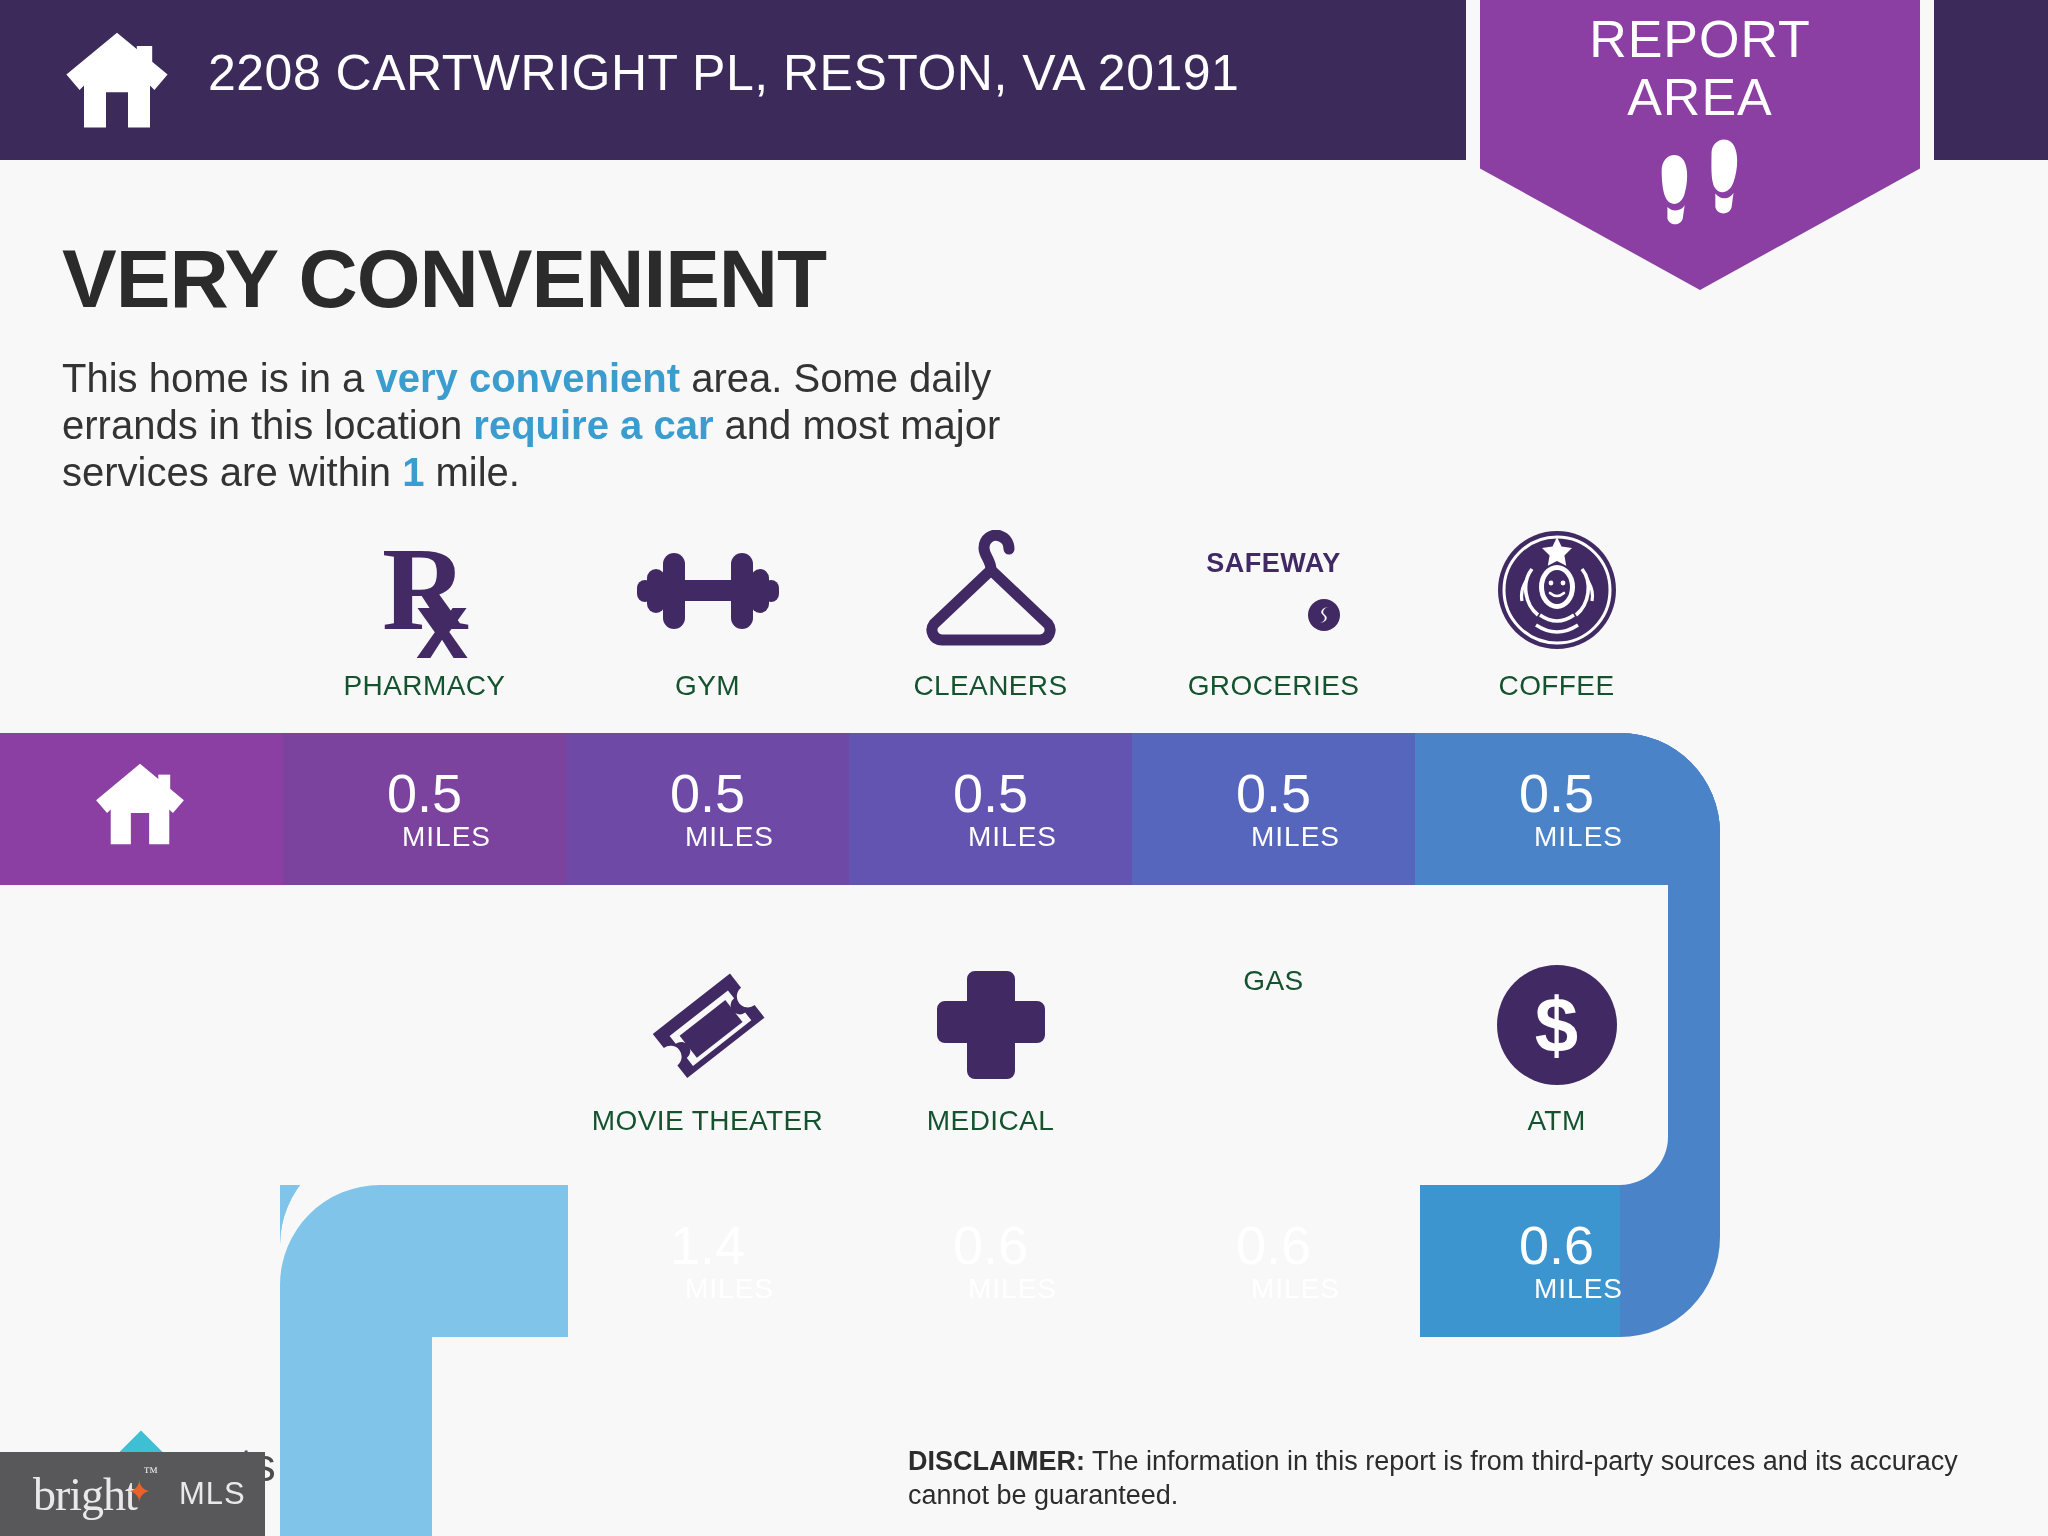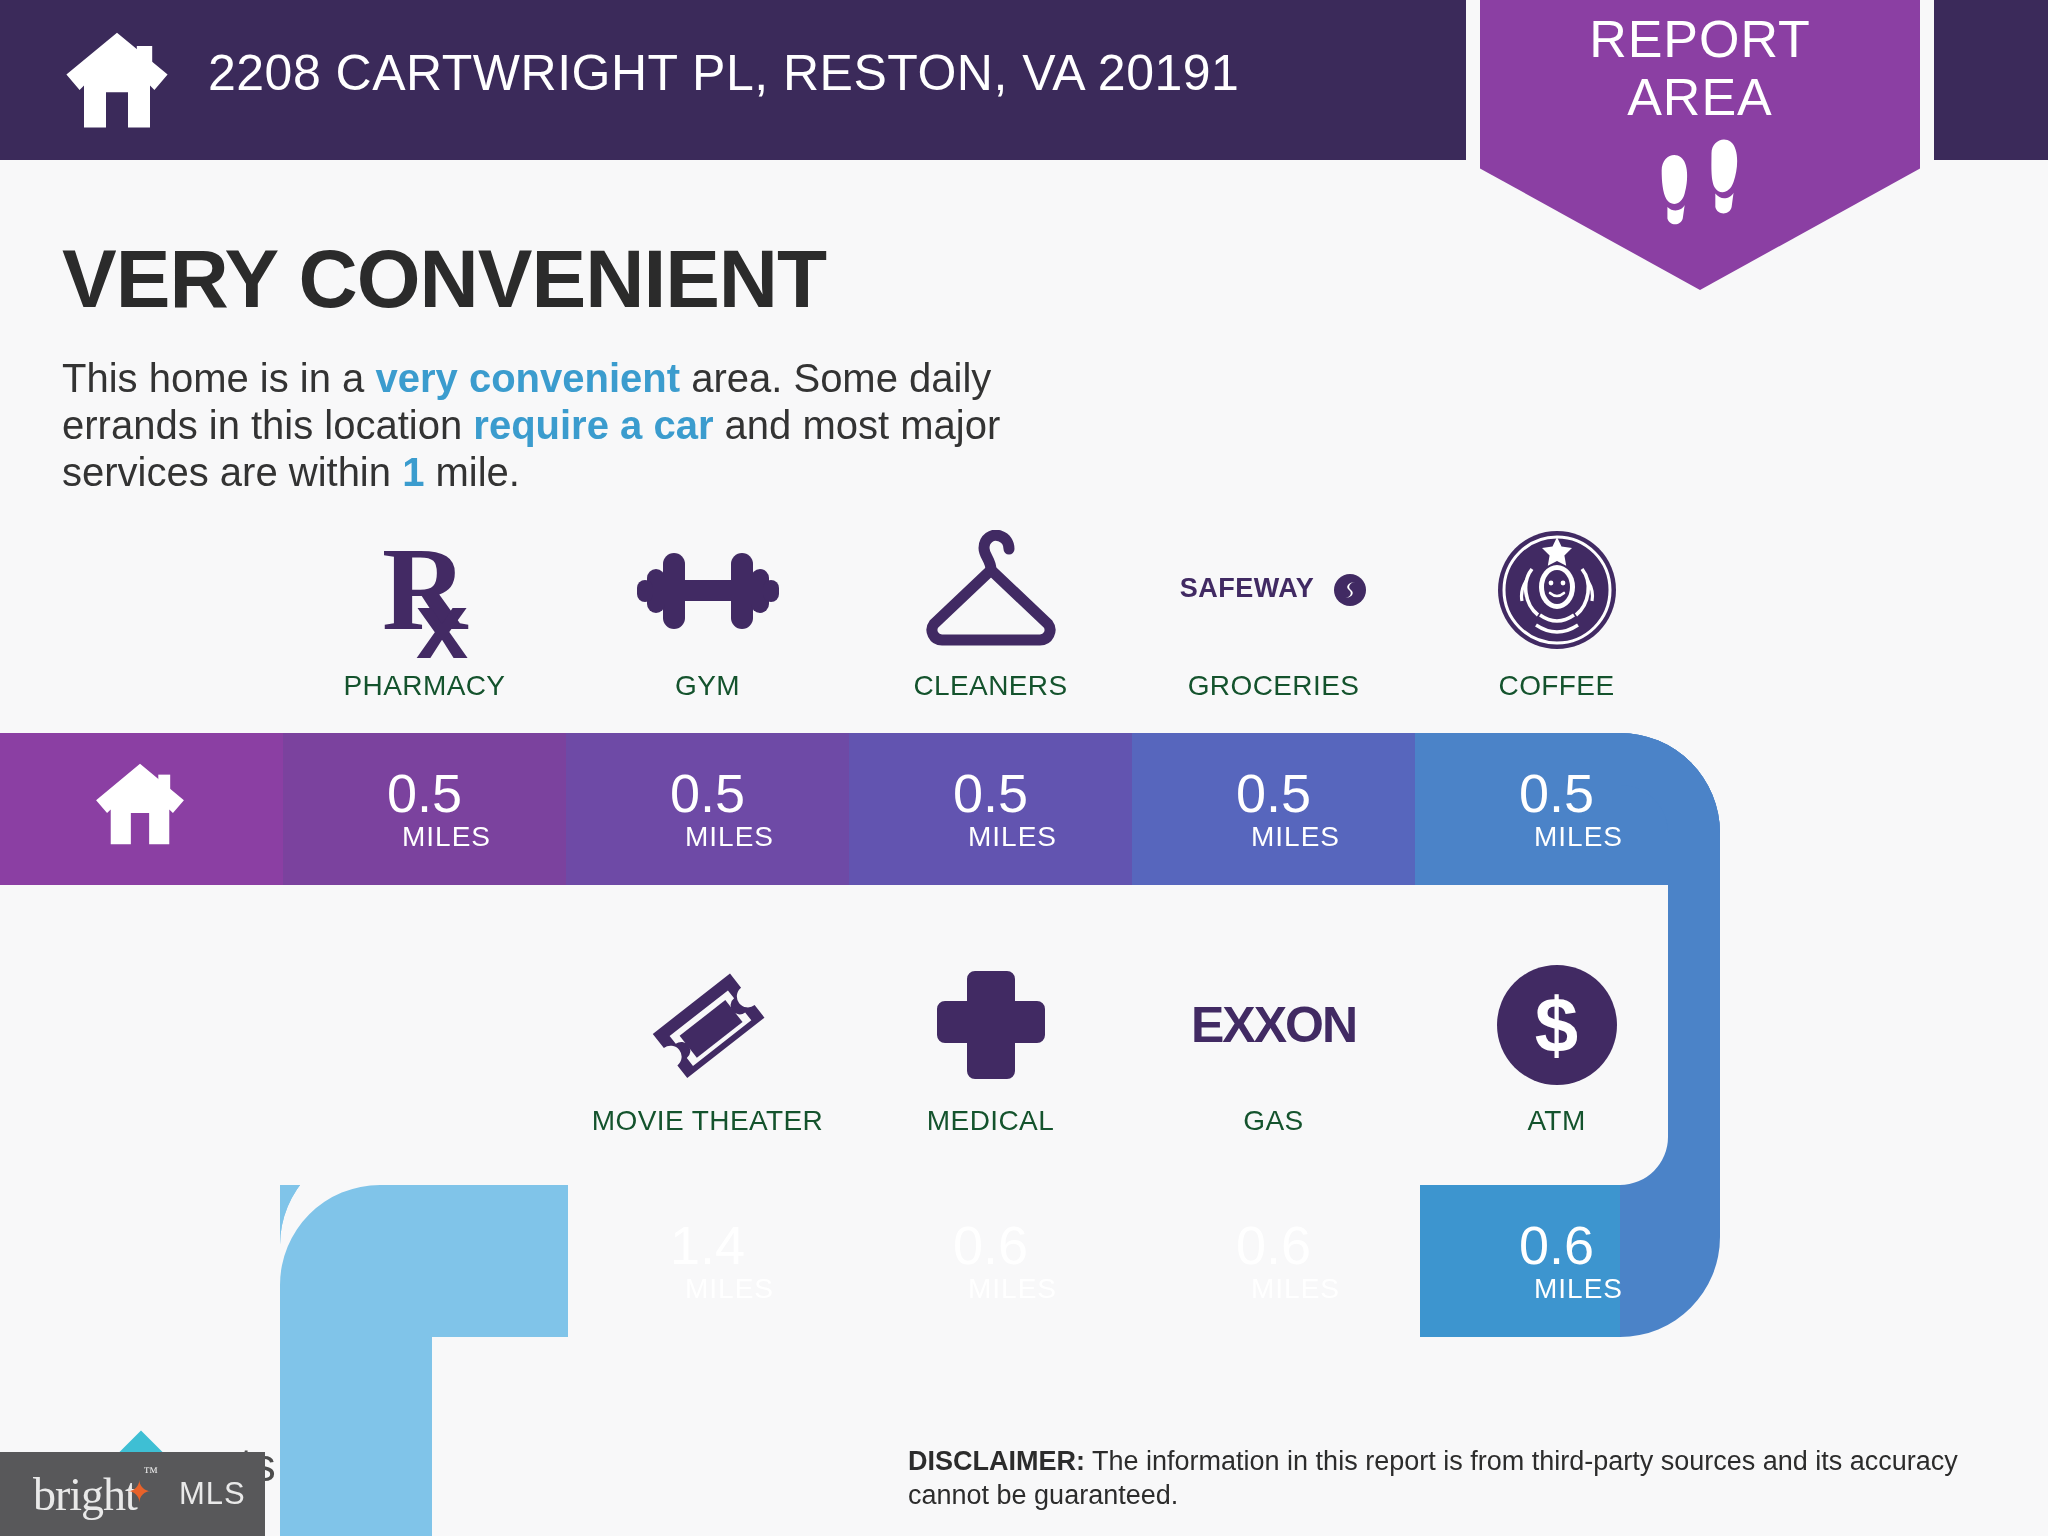--- a/index.html
+++ b/index.html
@@ -74,21 +74,21 @@
     margin-top:10px;white-space:nowrap;
   }
 
   
   .rx{font-family:"Liberation Serif",serif;font-weight:bold;color:#432a64;
       font-size:118px;line-height:100px;position:relative;}
   .rx .x{position:absolute;left:34px;top:36px;font-size:94px;
          font-family:"Liberation Sans",sans-serif;font-weight:bold;}
 
   
-  .safeway{display:flex;align-items:flex-start;gap:19px;}
+  .safeway{display:flex;align-items:flex-end;gap:19px;flex-direction:column;}
   .safeway-txt{font-size:27px;font-weight:bold;color:#412a63;letter-spacing:.5px;
                font-family:"Liberation Sans",sans-serif;}
 
   
   .exxon{font-size:50px;font-weight:bold;color:#412a63;letter-spacing:-2px;
          font-family:"Liberation Sans",sans-serif;position:relative;}
 
   
   .atm-circle{
     width:120px;height:120px;border-radius:50%;background:#412a63;
@@ -327,23 +327,20 @@
   <div class="icon-cell" style="left:849px;">
     <div class="icon-glyph">
       <svg width="120" height="120" viewBox="0 0 120 120">
         <path d="M44 6 H76 a8 8 0 0 1 8 8 V36 H106 a8 8 0 0 1 8 8 V70 a8 8 0 0 1 -8 8 H84 V106 a8 8 0 0 1 -8 8 H44 a8 8 0 0 1 -8 -8 V78 H14 a8 8 0 0 1 -8 -8 V44 a8 8 0 0 1 8 -8 H36 V14 a8 8 0 0 1 8 -8 Z" fill="#412a63"></path>
       </svg>
     </div>
     <div class="icon-label">MEDICAL</div>
   </div>
 
   <div class="icon-cell" style="left:1132px;">
-    <div class="icon-glyph">
-      <span class="exxon">EXXON</span>
-    </div>
     <div class="icon-label">GAS</div>
   </div>
 
   <div class="icon-cell" style="left:1415px;">
     <div class="icon-glyph">
       <div class="atm-circle">$</div>
     </div>
     <div class="icon-label">ATM</div>
   </div>
 </div>

